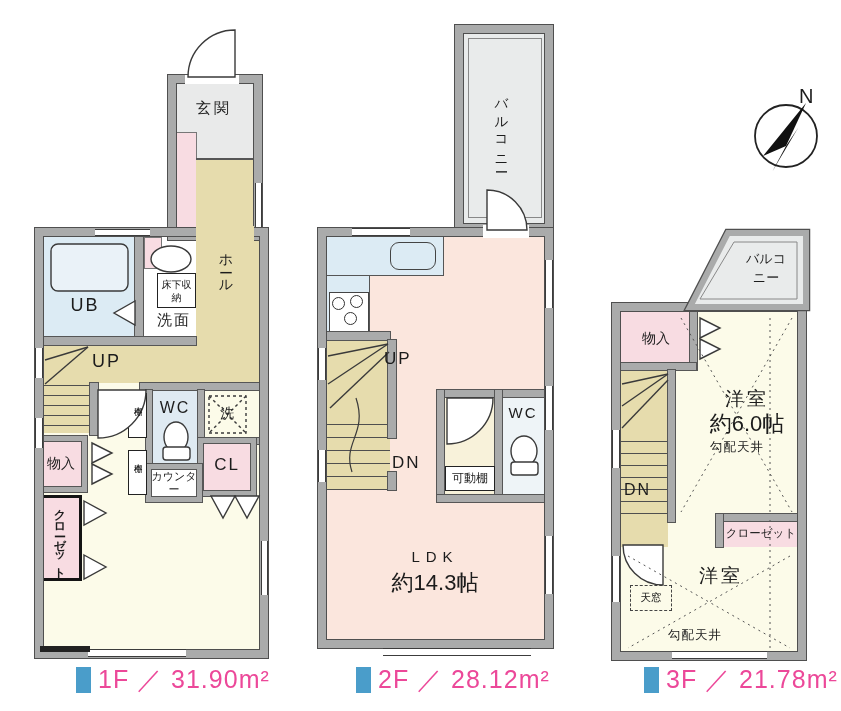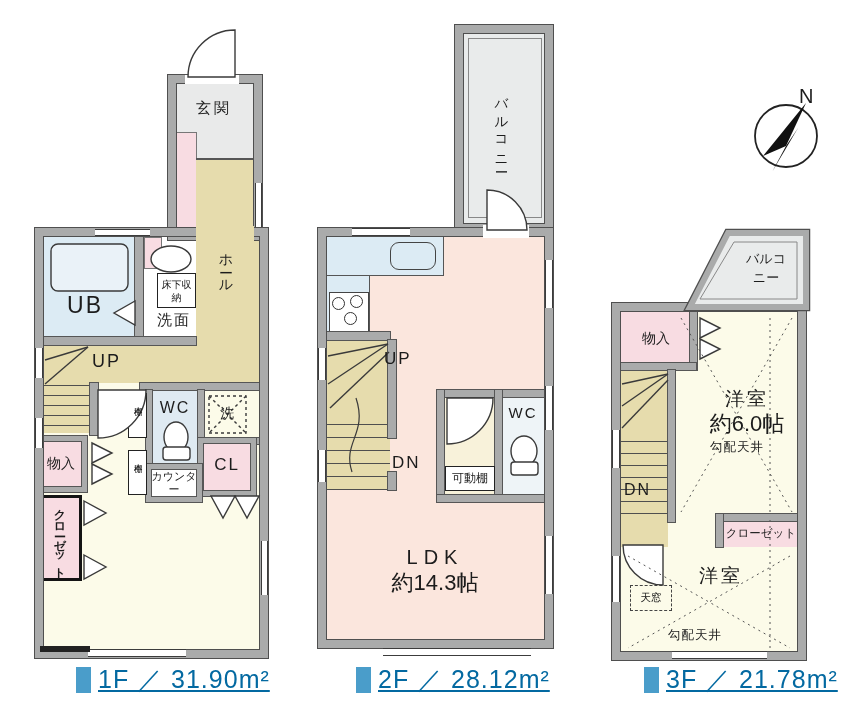--- a/index.html
+++ b/index.html
@@ -16,21 +16,21 @@
   .ctr{display:flex;align-items:center;justify-content:center;text-align:center;}
   .vtext{writing-mode:vertical-rl;white-space:nowrap;}
   .wrap{white-space:normal;}
   .boxlbl{position:absolute;background:#fff;border:1.5px solid #222;display:flex;align-items:center;justify-content:center;text-align:center;box-sizing:border-box;color:#1c1c1c;}
   .dashbox{position:absolute;border:1.5px dashed #444;box-sizing:border-box;display:flex;align-items:center;justify-content:center;color:#1c1c1c;}
   .steps10{background:repeating-linear-gradient(180deg,transparent 0 9px,#4f4f4f 9px 10px);}
   .steps13{background:repeating-linear-gradient(180deg,transparent 0 12px,#4f4f4f 12px 13px);}
   .steps12{background:repeating-linear-gradient(180deg,transparent 0 11px,#4f4f4f 11px 12px);}
   .burner{position:absolute;border:1.6px solid #333;border-radius:50%;background:#fff;box-sizing:border-box;}
   .kedge{border-right:1px solid #555;border-bottom:1px solid #555;box-sizing:border-box;}
-  .floorlab{position:absolute;color:#0369a1;font-size:25px;letter-spacing:1px;white-space:nowrap;text-decoration:underline;}
+  .floorlab{position:absolute;color:#ec4899;font-size:25px;letter-spacing:1px;white-space:nowrap;}
   .labicon{position:absolute;background:#4a9dca;}
   svg{position:absolute;left:0;top:0;pointer-events:none;}
 </style>
 </head>
 <body>
 
 <div id="canvas">
 
   <div class="fill" style="left:176px;top:83px;width:78px;height:77px;background:#e9eaea;"></div>
   <div class="fill" style="left:176px;top:133px;width:20px;height:103px;background:#f8dce2;box-shadow:0 0 0 1px #777;"></div>
@@ -194,39 +194,39 @@
         <line x1="770" y1="318" x2="770" y2="512"></line>
         <line x1="628" y1="556" x2="790" y2="648"></line>
         <line x1="790" y1="556" x2="628" y2="648"></line>
         <line x1="770" y1="520" x2="770" y2="650"></line>
       </g>
     </g>
   </svg>
 
   <div class="lbl ctr" style="left:186px;top:98px;width:56px;height:20px;font-size:15px;letter-spacing:3px;">玄関</div>
   <div class="lbl vtext" style="left:217px;top:244px;font-size:14px;letter-spacing:5px;">ホール</div>
-  <div class="lbl ctr" style="left:60px;top:295px;width:50px;height:20px;font-size:23px;letter-spacing:2px;">UB</div>
+  <div class="lbl ctr" style="left:60px;top:295px;width:50px;height:20px;font-size:18px;letter-spacing:2px;">UB</div>
   <div class="boxlbl wrap" style="left:157px;top:273px;width:39px;height:35px;font-size:10px;line-height:1.3;">床下収納</div>
   <div class="lbl ctr" style="left:148px;top:310px;width:52px;height:20px;font-size:15px;letter-spacing:2px;">洗面</div>
   <div class="lbl" style="left:92px;top:350px;font-size:18px;letter-spacing:2px;">UP</div>
   <div class="lbl ctr" style="left:150px;top:398px;width:50px;height:20px;font-size:16px;letter-spacing:2px;">WC</div>
   <div class="lbl ctr" style="left:213px;top:404px;width:28px;height:20px;font-size:14px;">洗</div>
   <div class="lbl vtext" style="left:133px;top:400px;font-size:8.5px;letter-spacing:1px;">本棚</div>
   <div class="lbl vtext" style="left:133px;top:457px;font-size:8.5px;letter-spacing:1px;">本棚</div>
   <div class="lbl ctr" style="left:40px;top:455px;width:42px;height:18px;font-size:14px;">物入</div>
   <div class="lbl ctr" style="left:204px;top:455px;width:46px;height:20px;font-size:17px;letter-spacing:2px;">CL</div>
   <div class="lbl ctr wrap" style="left:150px;top:468px;width:48px;height:30px;font-size:11px;line-height:1.2;">カウンター</div>
   <div class="lbl vtext" style="left:52px;top:500px;font-size:12px;font-weight:bold;letter-spacing:1px;">クローゼット</div>
 
   <div class="lbl vtext" style="left:492px;top:88px;font-size:13.5px;letter-spacing:4px;">バルコニー</div>
   <div class="lbl" style="left:384px;top:348px;font-size:17px;letter-spacing:2px;">UP</div>
   <div class="lbl" style="left:392px;top:452px;font-size:17px;letter-spacing:2px;">DN</div>
   <div class="boxlbl" style="left:445px;top:466px;width:50px;height:25px;font-size:12px;border-width:1px;">可動棚</div>
   <div class="lbl ctr" style="left:500px;top:403px;width:46px;height:20px;font-size:15px;letter-spacing:2px;">WC</div>
-  <div class="lbl ctr" style="left:375px;top:545px;width:120px;height:24px;font-size:20px;letter-spacing:6px;">LDK</div>
+  <div class="lbl ctr" style="left:375px;top:545px;width:120px;height:24px;font-size:15px;letter-spacing:6px;">LDK</div>
   <div class="lbl ctr" style="left:374px;top:570px;width:122px;height:26px;font-size:22px;">約14.3帖</div>
 
   <div class="lbl" style="left:799px;top:84px;font-size:20px;">N</div>
   <div class="lbl ctr wrap" style="left:740px;top:249px;width:52px;height:40px;font-size:13px;line-height:1.45;">バルコニー</div>
   <div class="lbl ctr" style="left:630px;top:330px;width:52px;height:18px;font-size:14px;">物入</div>
   <div class="lbl" style="left:624px;top:480px;font-size:16px;letter-spacing:2px;">DN</div>
   <div class="lbl ctr" style="left:692px;top:388px;width:110px;height:22px;font-size:19px;letter-spacing:3px;">洋室</div>
   <div class="lbl ctr" style="left:687px;top:411px;width:120px;height:26px;font-size:22px;">約6.0帖</div>
   <div class="lbl ctr" style="left:682px;top:440px;width:110px;height:16px;font-size:12.5px;letter-spacing:1px;">勾配天井</div>
   <div class="lbl ctr" style="left:722px;top:524px;width:78px;height:18px;font-size:11.5px;">クローゼット</div>

